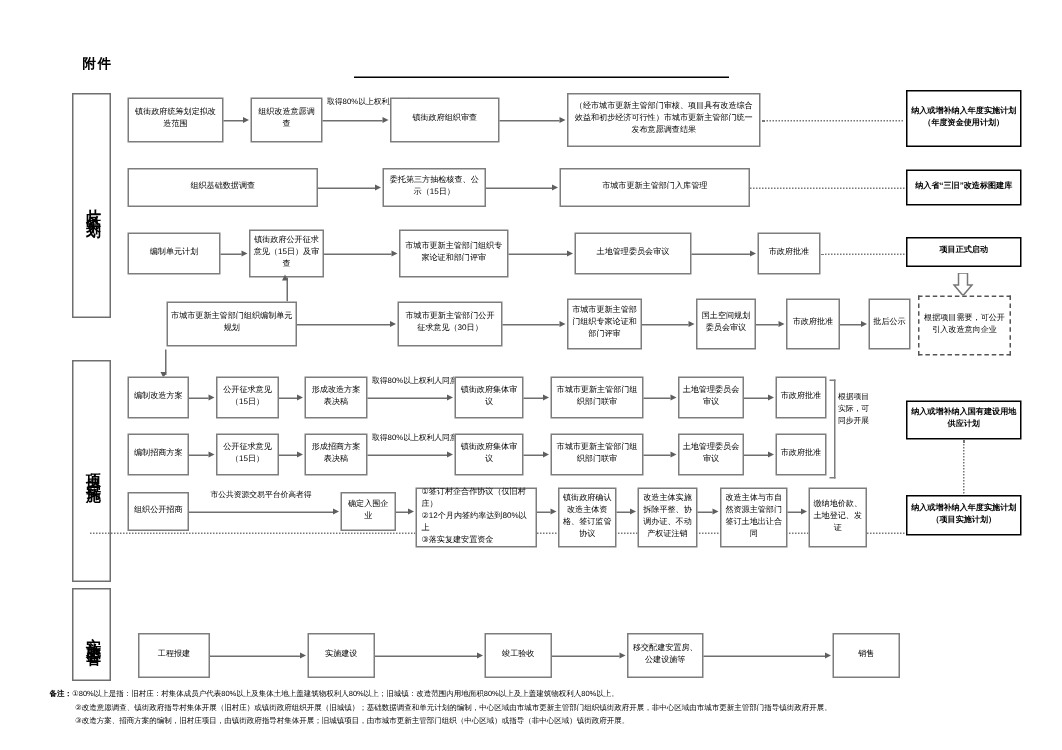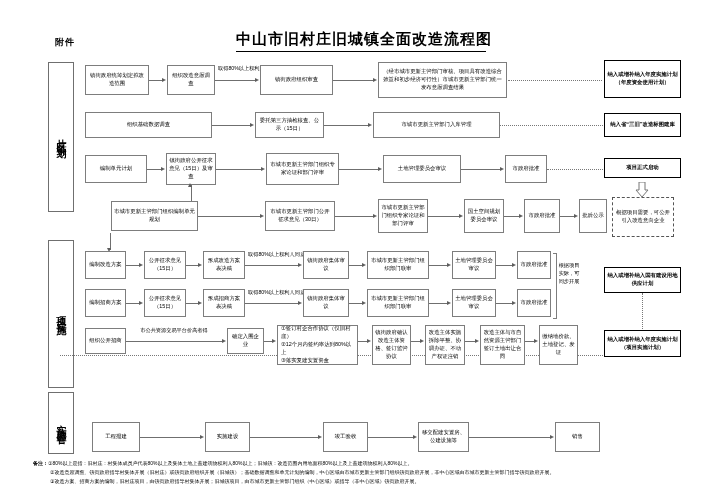--- a/index.html
+++ b/index.html
@@ -103,21 +103,20 @@
   .notes .nline{white-space:nowrap;}
   .notes .lead{font-weight:bold;}
 </style>
 </head>
 <body>
 
 <div id="canvas">
 
   <div class="abs attach" style="left:55px;top:36px;">附件</div>
 
-  <div class="abs title" style="left:236px;top:30px;width:250px;">中山市旧村庄旧城镇全面改造流程图</div>
   <div class="abs title-rule" style="left:236px;top:51px;width:250px;"></div>
 
   <div class="abs stage" style="left:48px;top:62px;width:26px;height:150px;">
     <span style="writing-mode:vertical-rl;letter-spacing:3px;">片区策划</span>
   </div>
   <div class="abs stage" style="left:48px;top:240px;width:26px;height:148px;">
     <span style="writing-mode:vertical-rl;letter-spacing:3px;">项目实施</span>
   </div>
   <div class="abs stage" style="left:48px;top:392px;width:26px;height:62px;">
     <span style="writing-mode:vertical-rl;letter-spacing:3px;">实施监管</span>

